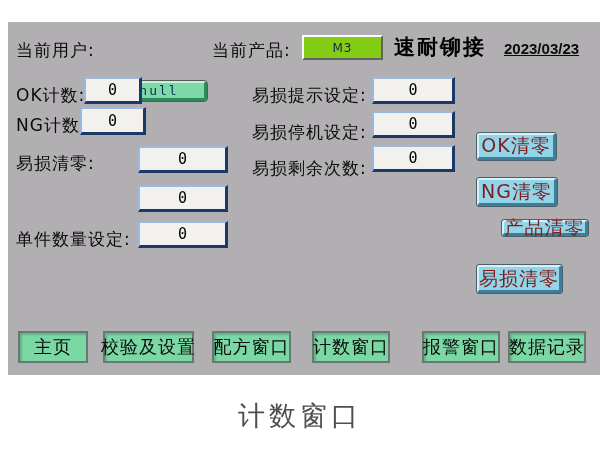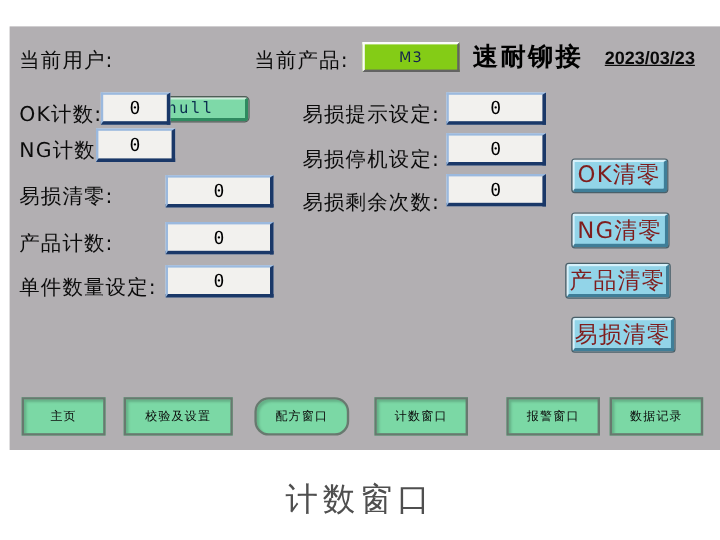--- a/index.html
+++ b/index.html
@@ -36,21 +36,21 @@
         border-top:2px solid #d6f1fa;border-left:2px solid #d6f1fa;
         border-bottom:3px solid #3f7e98;border-right:3px solid #3f7e98;
         outline:1px solid #49606a;border-radius:2px;box-sizing:border-box;
         display:flex;align-items:center;justify-content:center;
         font-size:19px;color:#7f1d1d;letter-spacing:1px;white-space:nowrap;cursor:pointer;margin-top:48px;}
 
   .btn-nav{position:absolute;top:309px;height:32px;background:#7bd8a5;
         border:2px solid #68796f;box-sizing:border-box;
         box-shadow:inset 2px 2px 2px rgba(0,0,0,0.18);
         display:flex;align-items:center;justify-content:center;
-        font-size:10px;color:#0a0a0a;letter-spacing:1px;white-space:nowrap;cursor:pointer;}
+        font-size:18px;color:#0a0a0a;letter-spacing:1px;white-space:nowrap;cursor:pointer;}
 
   .caption{position:absolute;left:0;top:398px;width:600px;text-align:center;
         font-size:27px;color:#4f4f4f;letter-spacing:4px;}
 </style>
 </head>
 <body>
 
 <div class="page">
   <div class="panel">
 
@@ -63,42 +63,41 @@
 
     <div class="lbl" style="left:8px;top:62px;">OK计数:</div>
     <div class="field" style="left:76px;top:55px;width:58px;height:27px;">0</div>
 
     <div class="lbl" style="left:8px;top:92px;">NG计数:</div>
     <div class="field" style="left:72px;top:85px;width:66px;height:28px;">0</div>
 
     <div class="lbl" style="left:8px;top:130px;">易损清零:</div>
     <div class="field" style="left:130px;top:124px;width:90px;height:27px;">0</div>
 
-    <div class="lbl" style="left:8px;top:169px;">产品计数:</div>
     <div class="field" style="left:130px;top:163px;width:90px;height:27px;">0</div>
 
     <div class="lbl" style="left:8px;top:206px;">单件数量设定:</div>
     <div class="field" style="left:130px;top:199px;width:90px;height:27px;">0</div>
 
     <div class="lbl" style="left:244px;top:62px;">易损提示设定:</div>
     <div class="field" style="left:364px;top:55px;width:83px;height:27px;">0</div>
 
     <div class="lbl" style="left:244px;top:99px;">易损停机设定:</div>
     <div class="field" style="left:364px;top:89px;width:83px;height:27px;">0</div>
 
     <div class="lbl" style="left:244px;top:135px;">易损剩余次数:</div>
     <div class="field" style="left:364px;top:123px;width:83px;height:27px;">0</div>
 
     <div class="btn-blue" style="left:469px;top:63px;width:79px;height:27px;">OK清零</div>
     <div class="btn-blue" style="left:469px;top:108px;width:80px;height:28px;">NG清零</div>
-    <div class="btn-blue" style="left:464px;top:150px;width:86px;height:28px;">产品清零</div>
+    <div class="btn-blue" style="left:494px;top:150px;width:86px;height:16px;">产品清零</div>
     <div class="btn-blue" style="left:469px;top:195px;width:85px;height:28px;">易损清零</div>
 
     <div class="btn-nav" style="left:10px;width:70px;">主页</div>
     <div class="btn-nav" style="left:95px;width:91px;">校验及设置</div>
-    <div class="btn-nav" style="left:204px;width:79px;border-radius:12px;">配方窗口</div>
+    <div class="btn-nav" style="left:204px;width:79px;">配方窗口</div>
     <div class="btn-nav" style="left:304px;width:78px;">计数窗口</div>
     <div class="btn-nav" style="left:414px;width:78px;">报警窗口</div>
     <div class="btn-nav" style="left:500px;width:78px;">数据记录</div>
   </div>
 
   <div class="caption">计数窗口</div>
 </div>
 
 </body></html>

